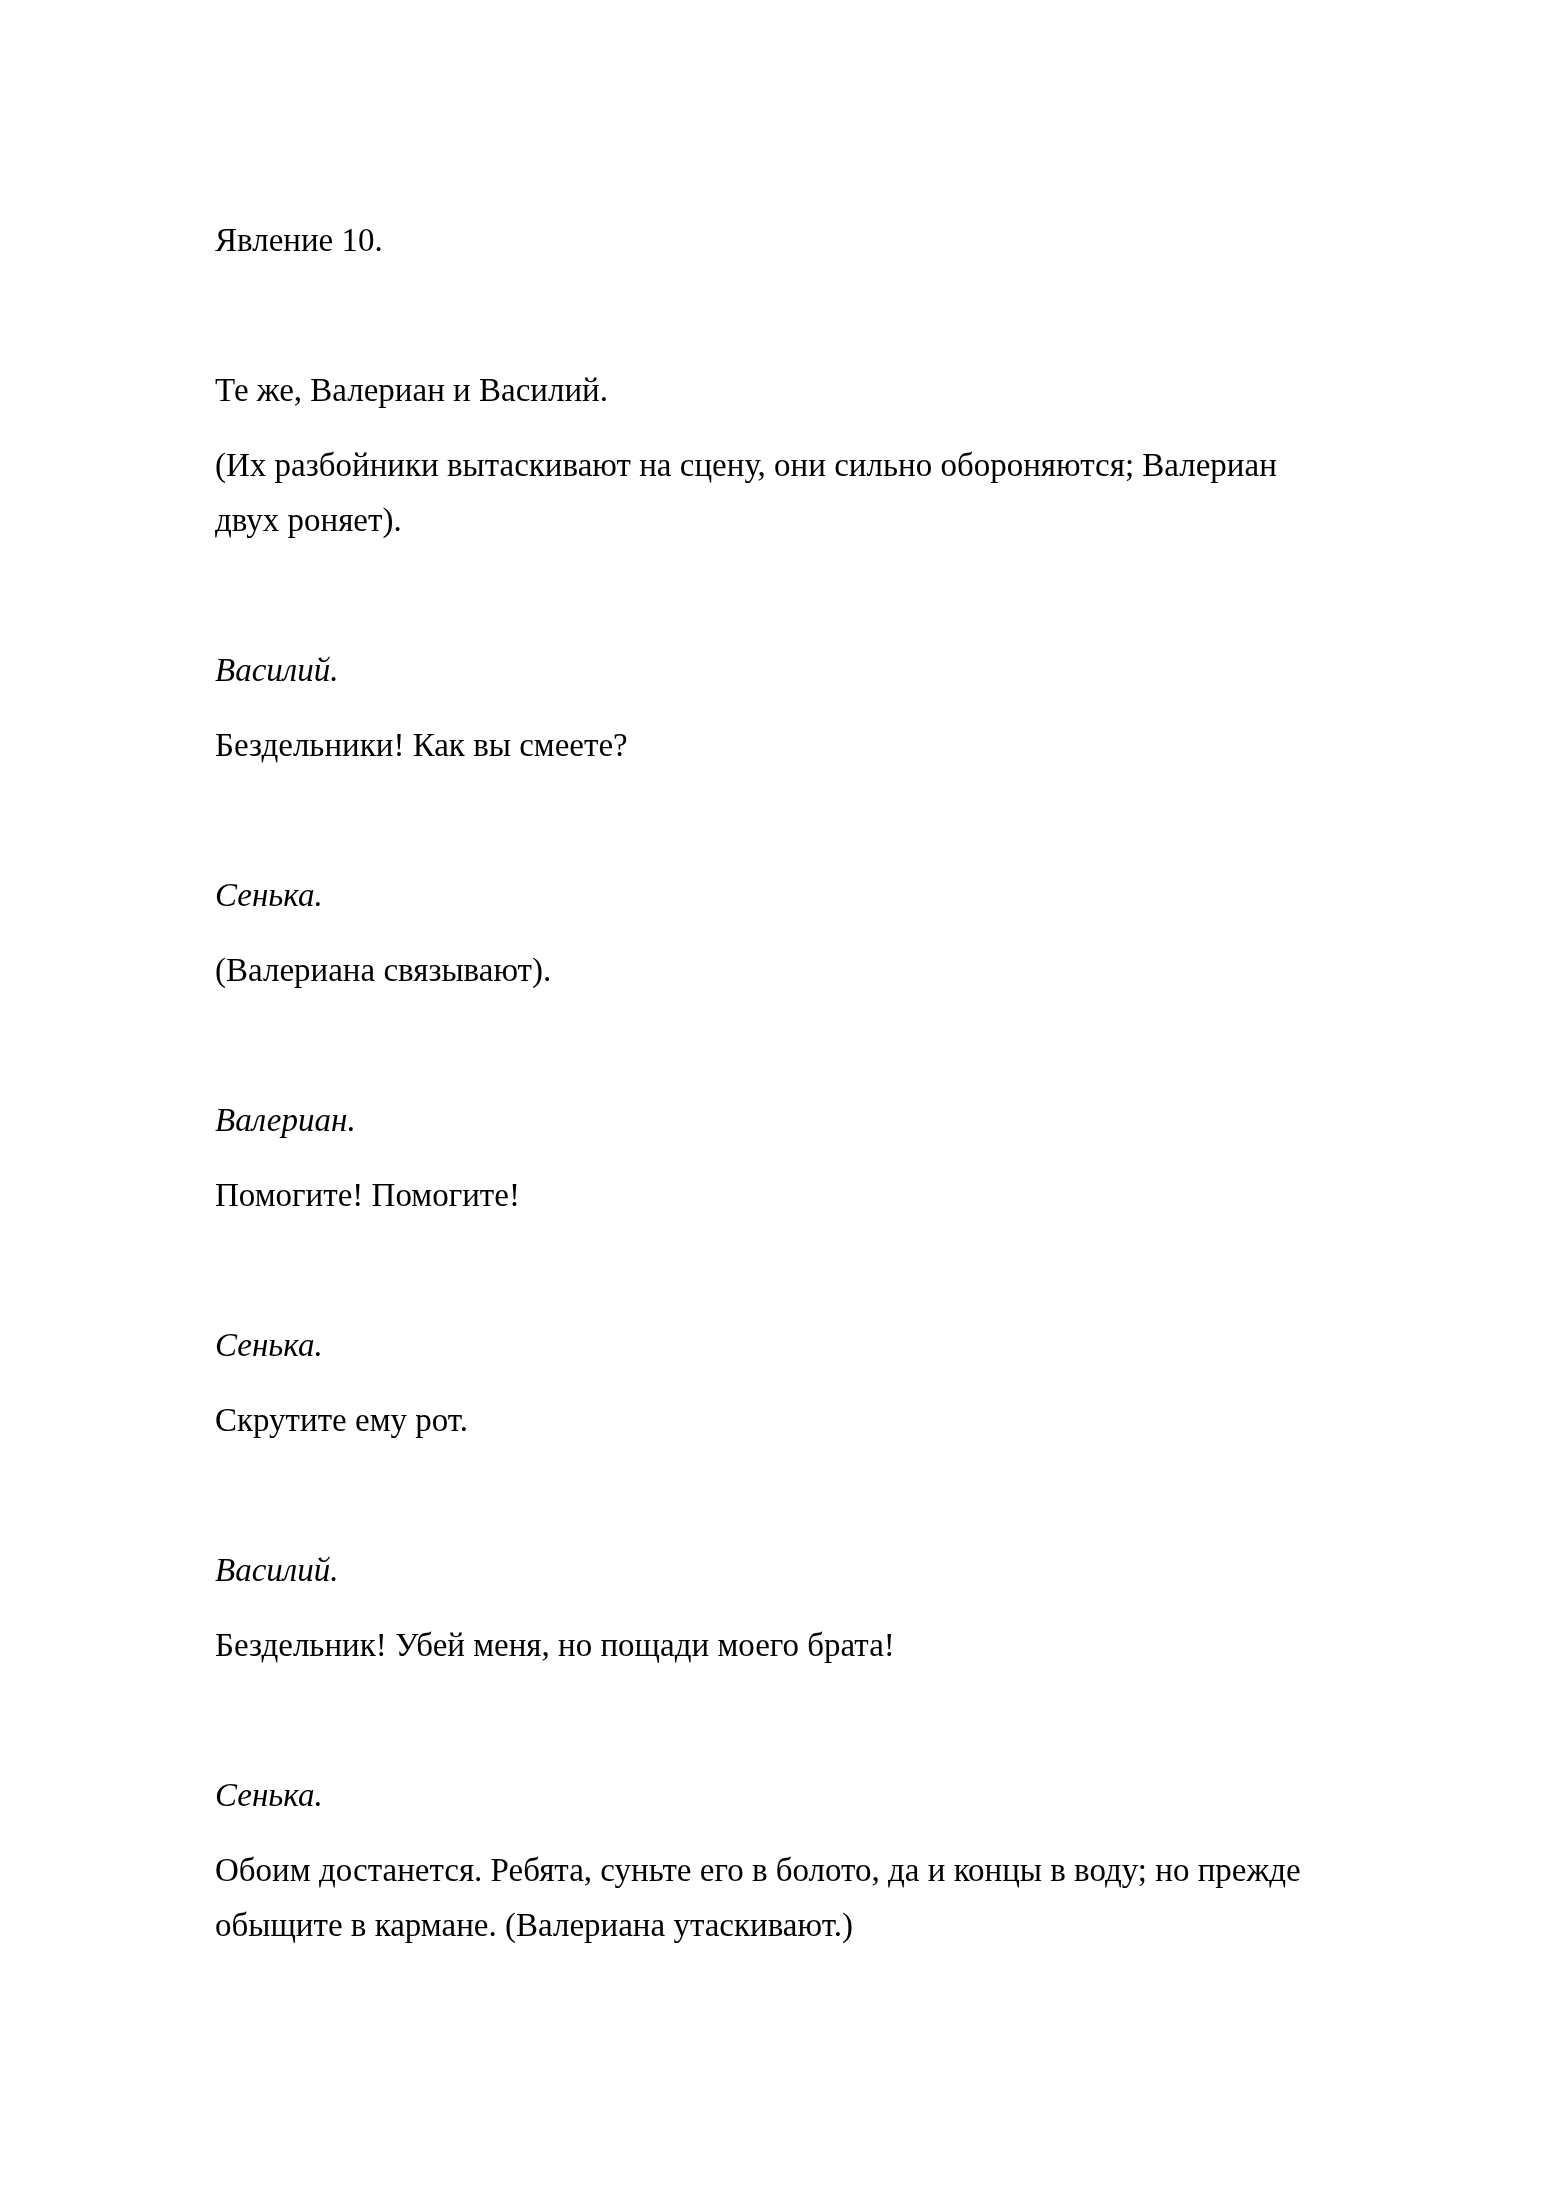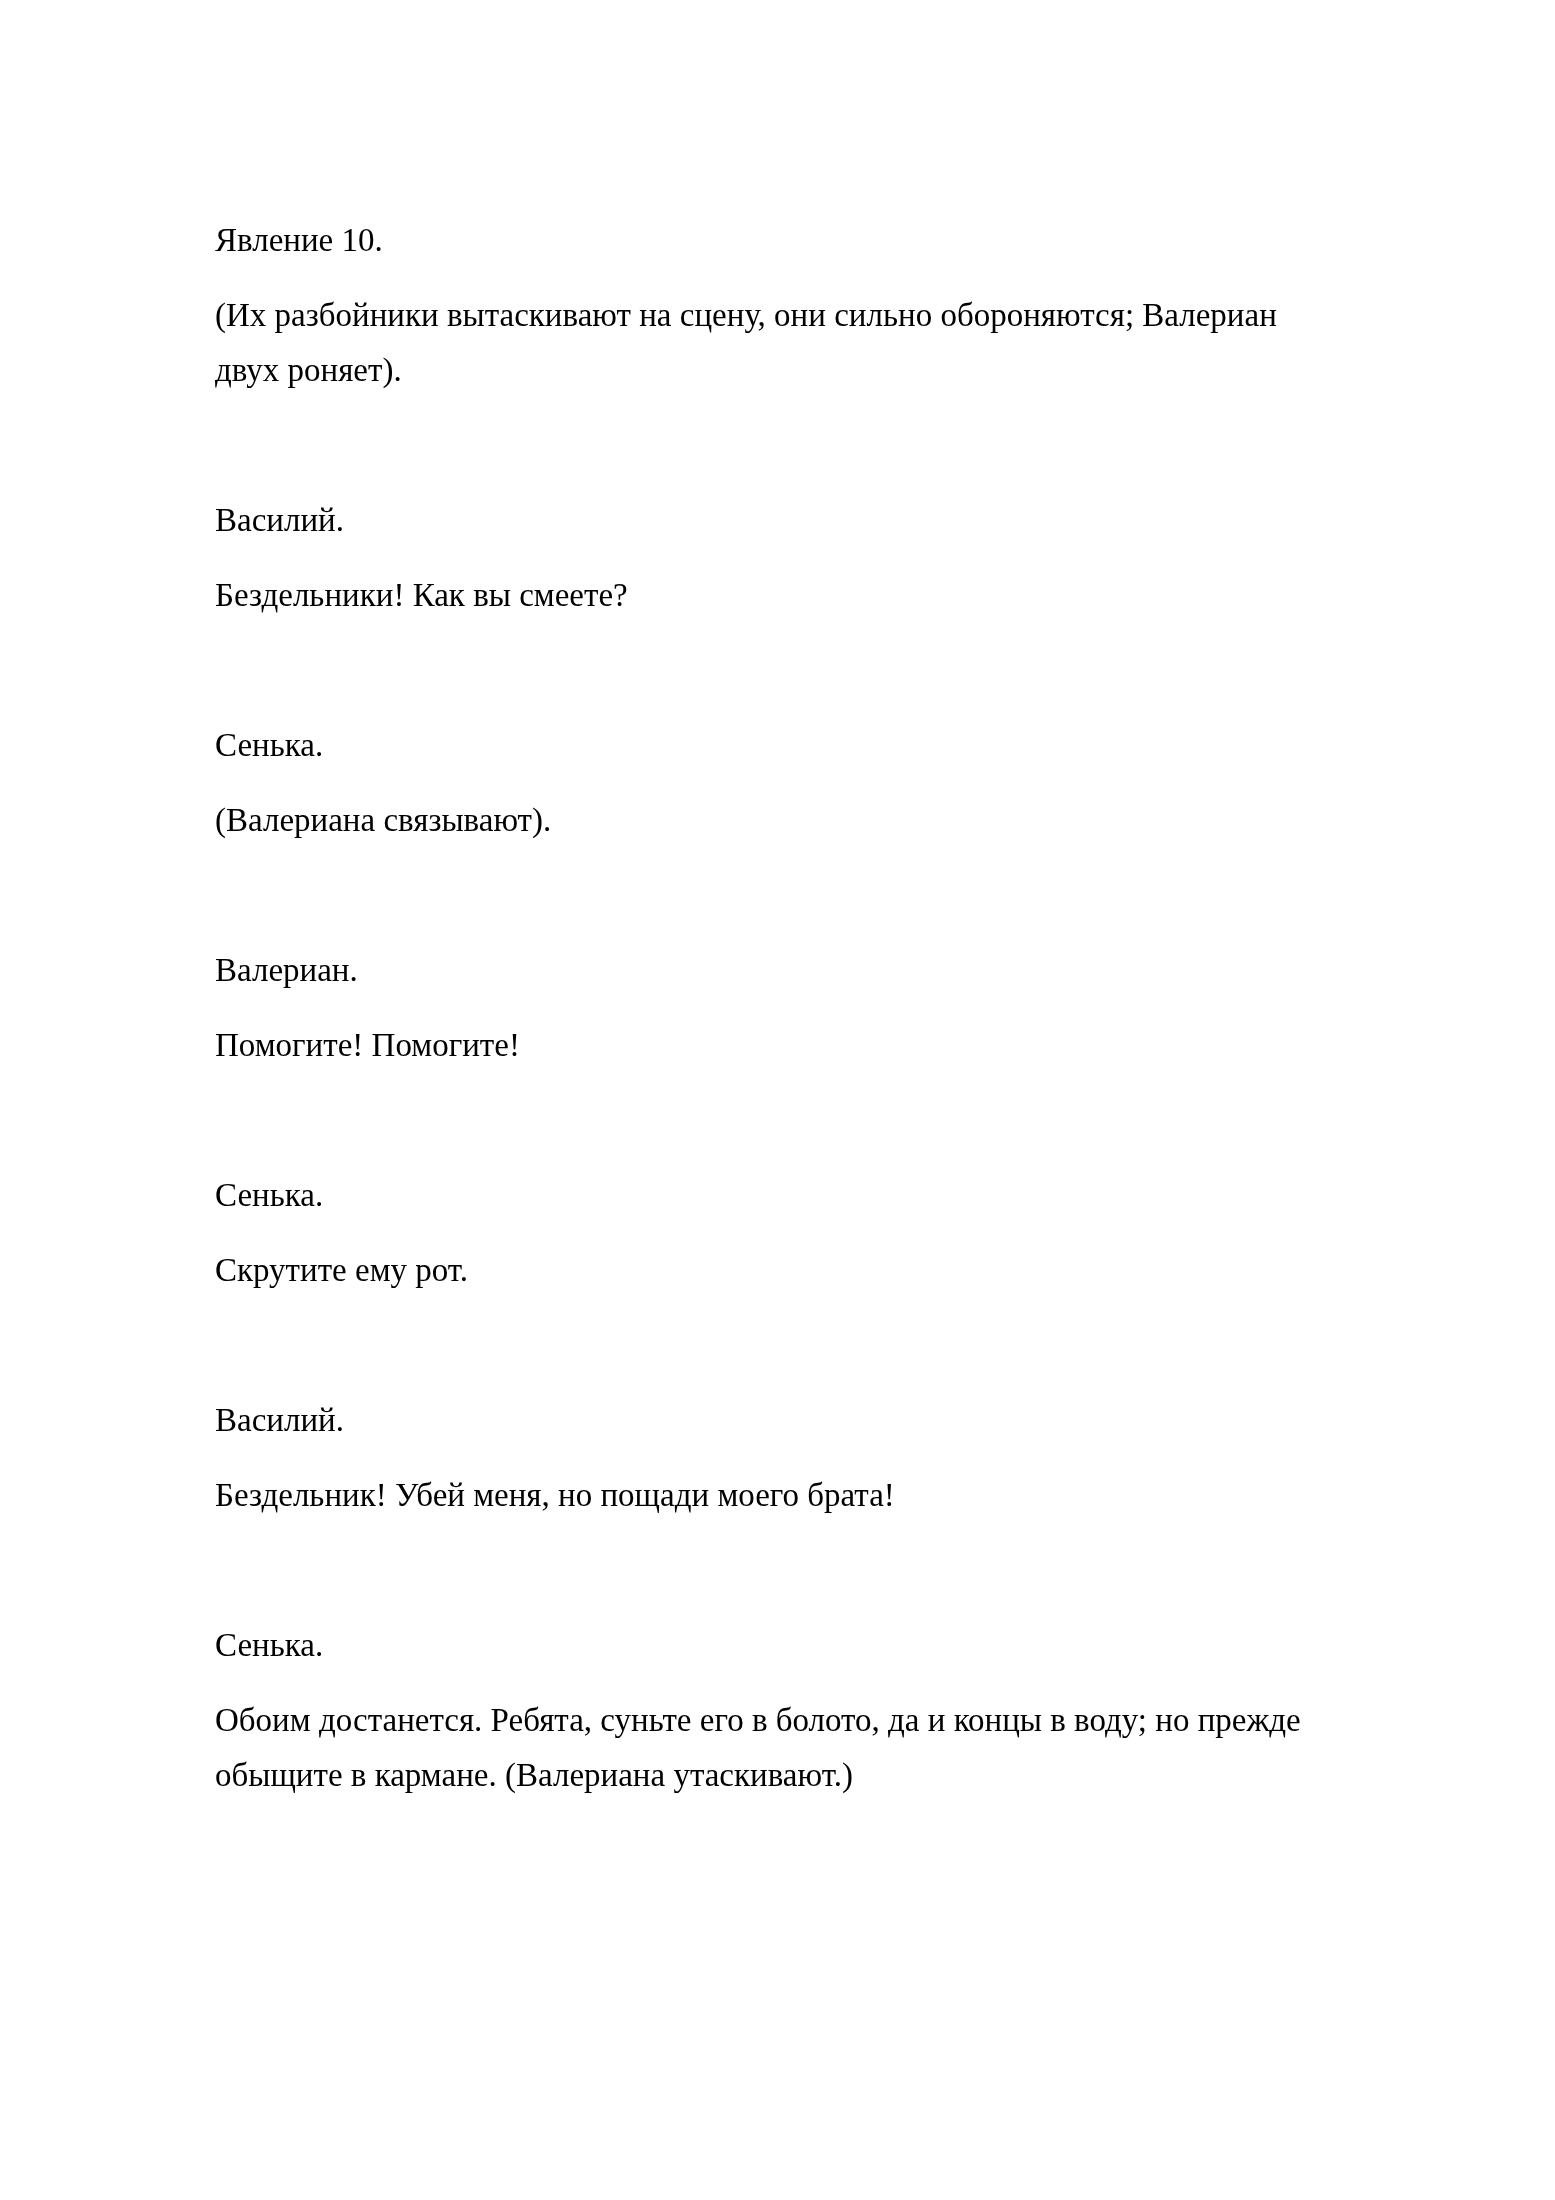--- a/index.html
+++ b/index.html
@@ -20,33 +20,35 @@
     padding: 213px 115px 0 215px;
     display: flex;
     flex-direction: column;
     overflow: hidden;
   }
   .page p {
     margin: 0 0 20px 0;
     white-space: pre-line; 
   }
   .speaker {
+    font-style: italic;
     margin-top: 75px !important;
   }
   .cast-line {
     margin-top: 75px !important;
   }
 </style>
 </head>
 <body>
 
 <div class="page">
 
   <p>Явление 10.</p>
 
+  <p class="cast-line">Те же, Валериан и Василий.</p>
 
   <p>(Их разбойники вытаскивают на сцену, они сильно обороняются; Валериан
 двух роняет).</p>
 
   <p class="speaker">Василий.</p>
   <p>Бездельники! Как вы смеете?</p>
 
   <p class="speaker">Сенька.</p>
   <p>(Валериана связывают).</p>
 

